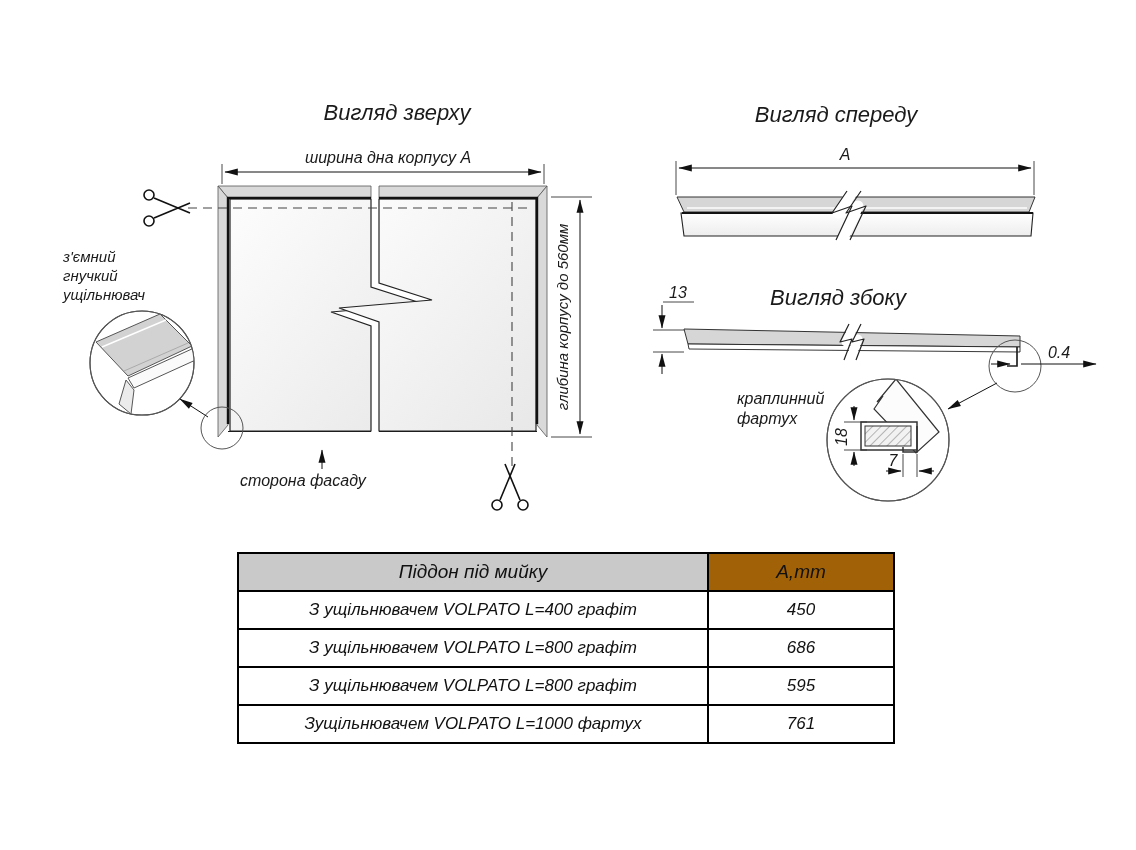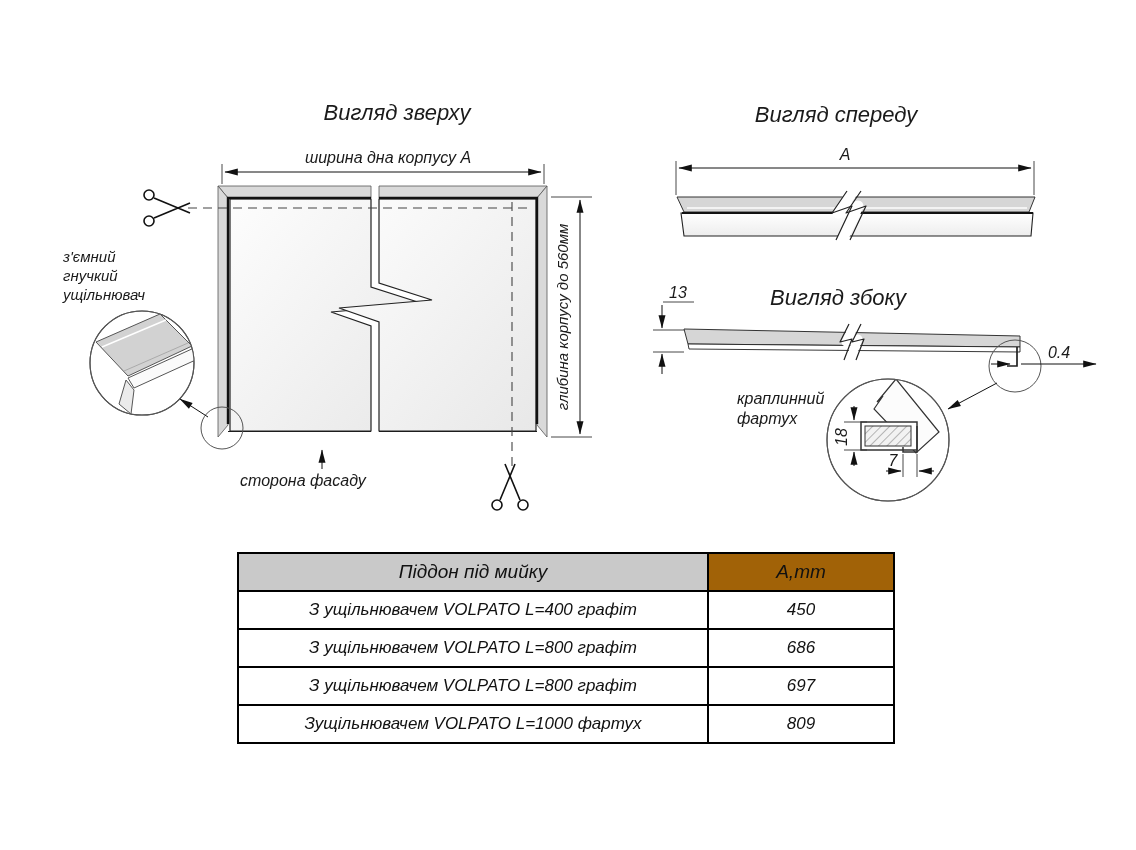--- a/index.html
+++ b/index.html
@@ -201,22 +201,22 @@
   <tr>
     <td>З ущільнювачем VOLPATO L=400 графіт</td>
     <td>450</td>
   </tr>
   <tr>
     <td>З ущільнювачем VOLPATO L=800 графіт</td>
     <td>686</td>
   </tr>
   <tr>
     <td>З ущільнювачем  VOLPATO L=800 графіт</td>
-    <td>697</td>
+    <td>595</td>
   </tr>
   <tr>
     <td>Зущільнювачем VOLPATO L=1000 фартух</td>
-    <td>809</td>
+    <td>761</td>
   </tr>
 </tbody>
     </table>
 
 </div>
 
 </body></html>

